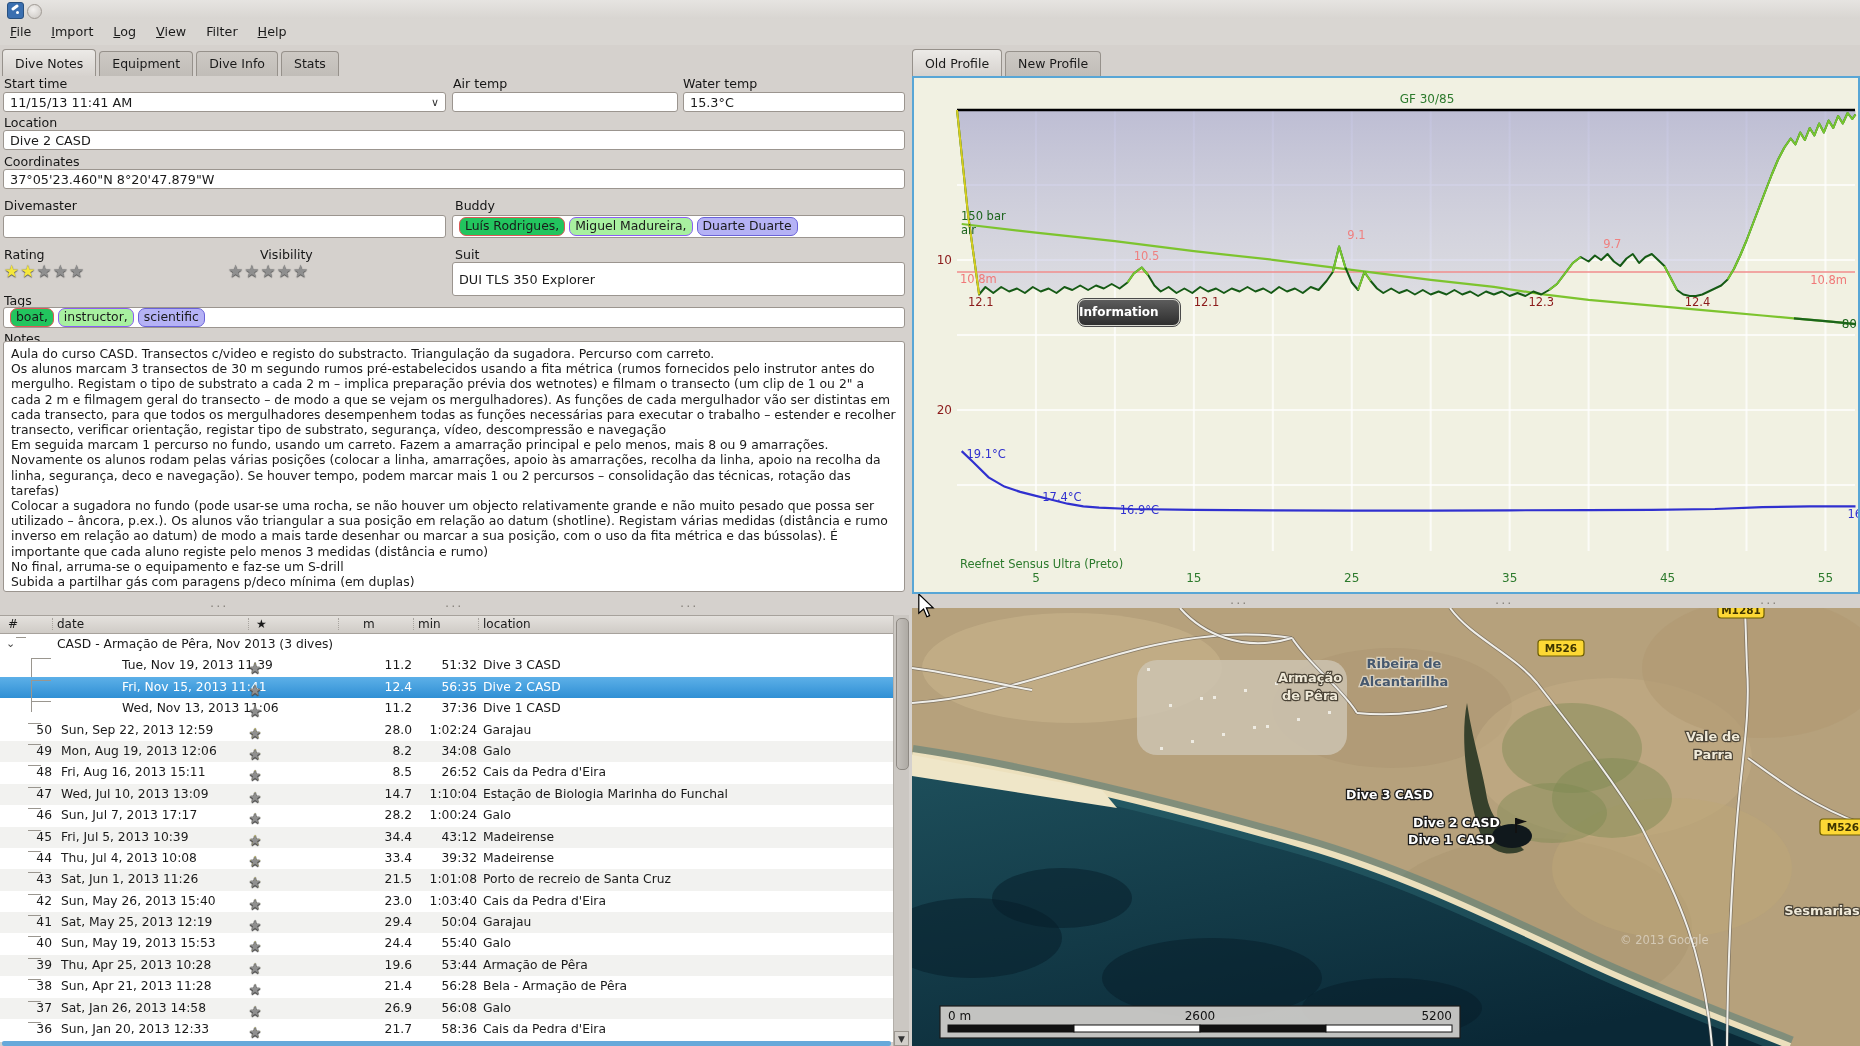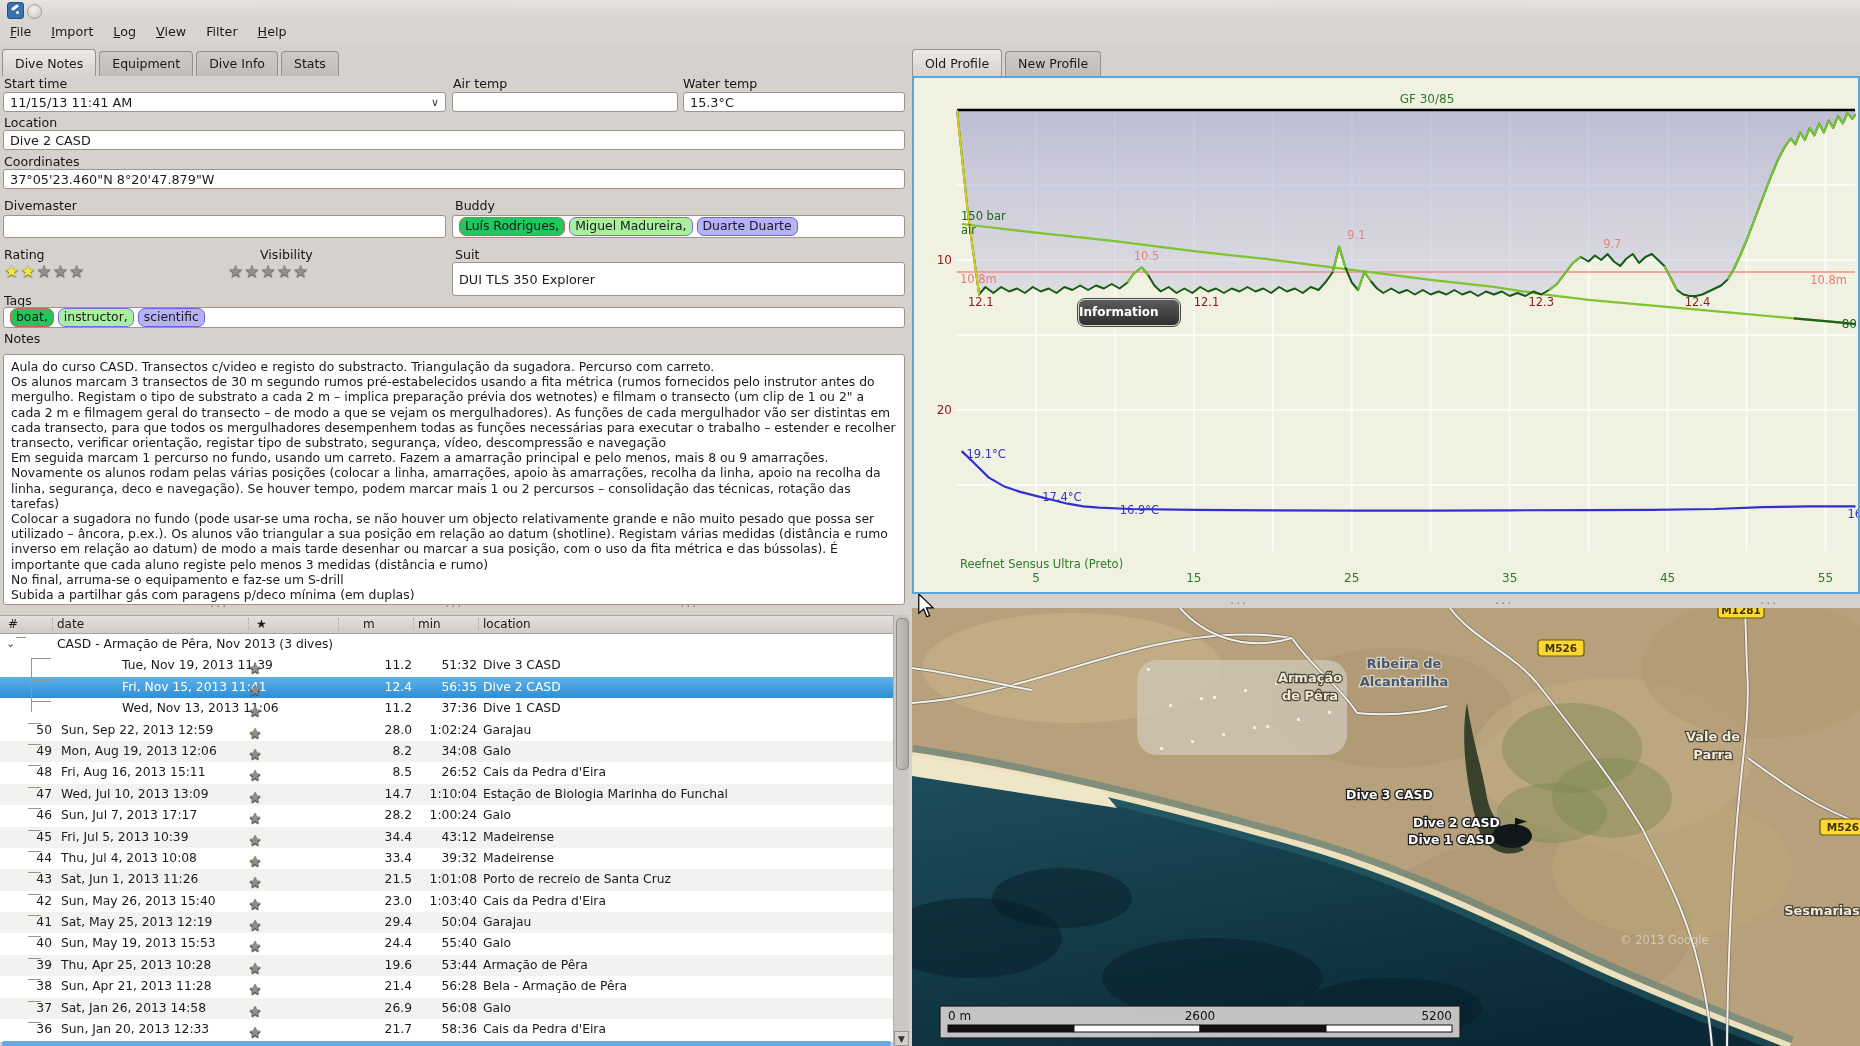--- a/index.html
+++ b/index.html
@@ -142,21 +142,21 @@
 <div class="abs input" style="left:452px;top:262px;width:453px;height:34px;text-align:right;">
     <span>DUI TLS 350 Explorer</span>
   </div>
 
 <div class="abs flabel" style="left:4px;top:293px;">Tags</div>
 <div class="abs input" style="left:3px;top:307px;width:902px;height:21px;">
     <span id="tag-pills"><span class="pill pink">boat,</span><span class="pill green">instructor,</span><span class="pill blue">scientific</span></span>
   </div>
 
 <div class="abs flabel" style="left:4px;top:331px;">Notes</div>
-<div class="abs" id="notes-box" style="left:3px;top:354px;width:902px;height:251px;">Aula do curso CASD. Transectos c/video e registo do substracto. Triangulação da sugadora. Percurso com carreto.
+<div class="abs" id="notes-box" style="left:3px;top:341px;width:902px;height:251px;">Aula do curso CASD. Transectos c/video e registo do substracto. Triangulação da sugadora. Percurso com carreto.
 Os alunos marcam 3 transectos de 30 m segundo rumos pré-estabelecidos usando a fita métrica (rumos fornecidos pelo instrutor antes do mergulho. Registam o tipo de substrato a cada 2 m – implica preparação prévia dos wetnotes) e filmam o transecto (um clip de 1 ou 2" a cada 2 m e filmagem geral do transecto – de modo a que se vejam os mergulhadores). As funções de cada mergulhador vão ser distintas em cada transecto, para que todos os mergulhadores desempenhem todas as funções necessárias para executar o trabalho – estender e recolher transecto, verificar orientação, registar tipo de substrato, segurança, vídeo, descompressão e navegação
 Em seguida marcam 1 percurso no fundo, usando um carreto. Fazem a amarração principal e pelo menos, mais 8 ou 9 amarrações. Novamente os alunos rodam pelas várias posições (colocar a linha, amarrações, apoio às amarrações, recolha da linha, apoio na recolha da linha, segurança, deco e navegação). Se houver tempo, podem marcar mais 1 ou 2 percursos – consolidação das técnicas, rotação das tarefas)
 Colocar a sugadora no fundo (pode usar-se uma rocha, se não houver um objecto relativamente grande e não muito pesado que possa ser utilizado – âncora, p.ex.). Os alunos vão triangular a sua posição em relação ao datum (shotline). Registam várias medidas (distância e rumo inverso em relação ao datum) de modo a mais tarde desenhar ou marcar a sua posição, com o uso da fita métrica e das bússolas). É importante que cada aluno registe pelo menos 3 medidas (distância e rumo)
 No final, arruma-se o equipamento e faz-se um S-drill
 Subida a partilhar gás com paragens p/deco mínima (em duplas)</div>
 
 <div class="abs splitdots" style="left:210px;top:599px;">···</div>
 <div class="abs splitdots" style="left:445px;top:599px;">···</div>
 <div class="abs splitdots" style="left:680px;top:599px;">···</div>
 <div class="abs splitdots" style="left:1230px;top:596px;">···</div>

